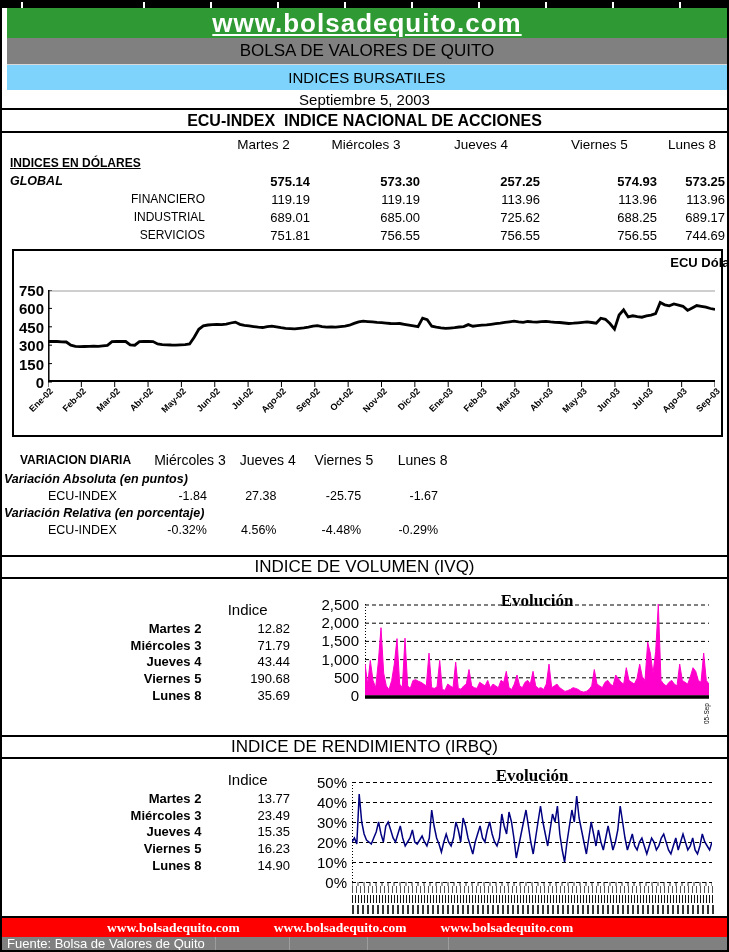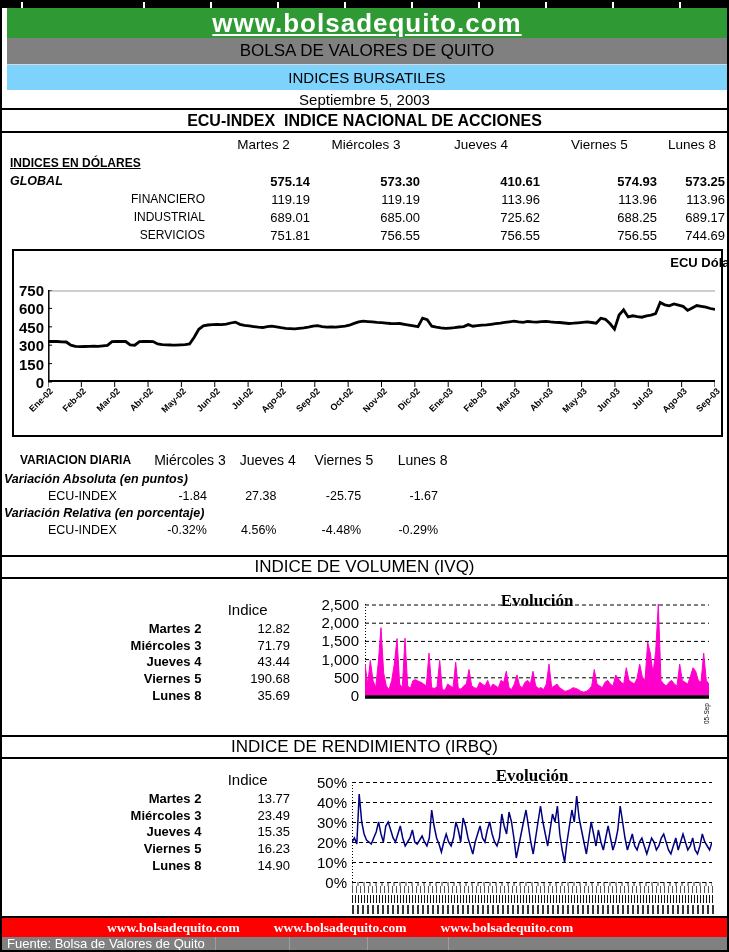--- a/index.html
+++ b/index.html
@@ -114,21 +114,21 @@
       <th>Viernes 5</th>
       <th>Lunes 8</th>
     </tr>
     <tr>
           <td colspan="6" class="sec-label">INDICES EN DÓLARES</td>
         </tr>
     <tr class="bold">
       <td class="lbl-global">GLOBAL</td>
       <td class="num">575.14</td>
       <td class="num">573.30</td>
-      <td class="num">410.61</td>
+      <td class="num">257.25</td>
       <td class="num">574.93</td>
       <td class="num">573.25</td>
     </tr>
     <tr>
       <td class="lbl-sub">FINANCIERO</td>
       <td class="num">119.19</td>
       <td class="num">119.19</td>
       <td class="num">113.96</td>
       <td class="num">113.96</td>
       <td class="num">113.96</td>

